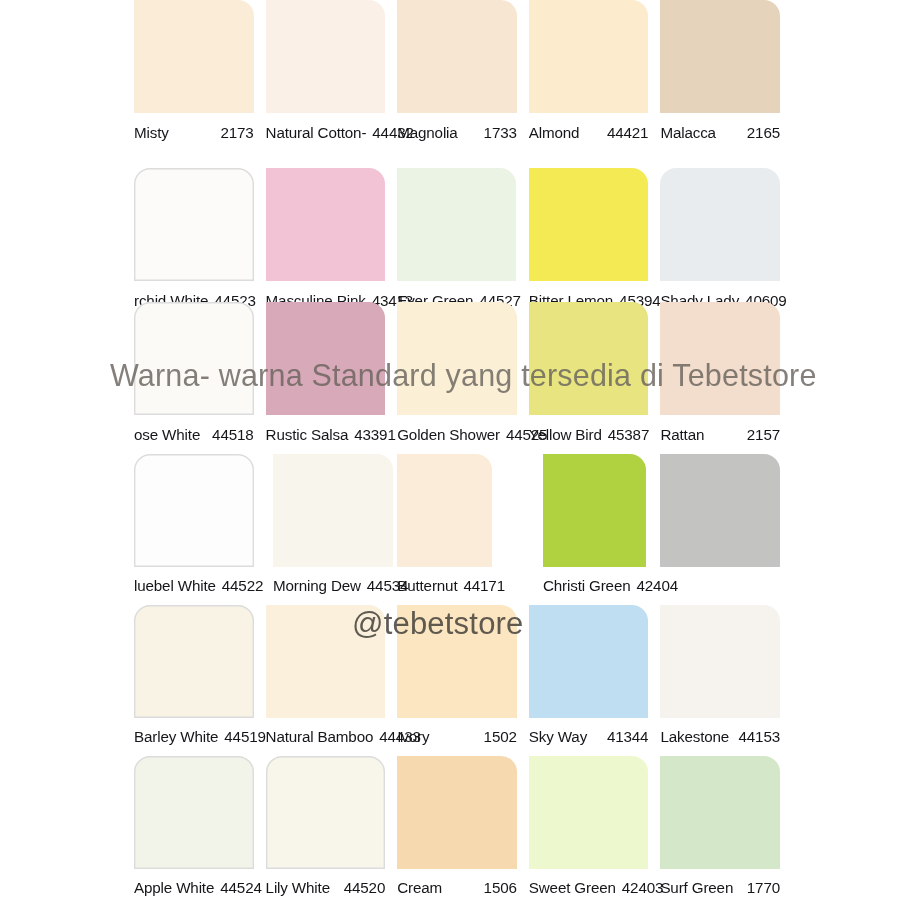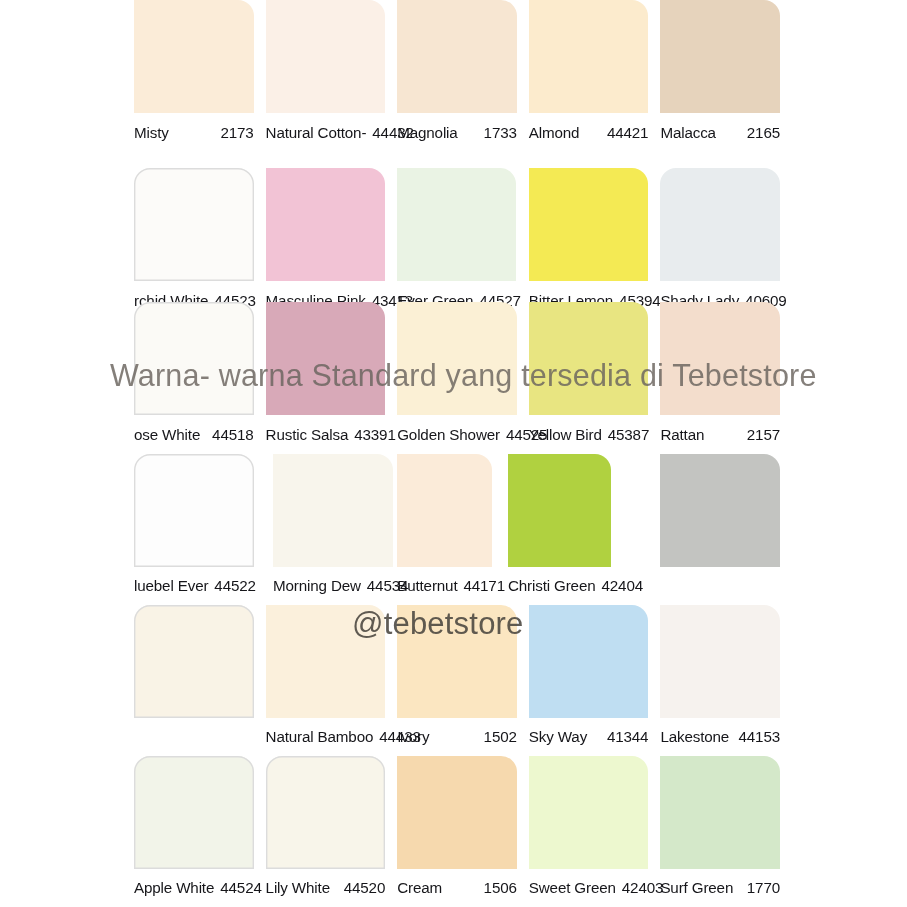--- a/index.html
+++ b/index.html
@@ -216,52 +216,56 @@
           <div class="lbl">
             <span class="nm">Rattan</span>
             <span class="cd">2157</span>
           </div>
         </div>
       </div>
       <div class="row" style="top: 0px;">
         <div class="cell" style="left: 122px; width: 119.6px;">
           <div class="chip lt outline" style="background: rgb(253, 253, 253);"></div>
           <div class="lbl">
-            <span class="nm">luebel Ever</span>
+            <span class="nm">luebel White</span>
             <span class="cd">44522</span>
           </div>
         </div>
         <div class="cell" style="left: 261px; width: 119.6px;">
           <div class="chip" style="background: rgb(248, 245, 236);"></div>
           <div class="lbl">
             <span class="nm">Morning Dew</span>
             <span class="cd">44534</span>
           </div>
         </div>
         <div class="cell" style="left: 385.2px; width: 95px;">
           <div class="chip" style="background: rgb(251, 235, 217);"></div>
           <div class="lbl">
             <span class="nm">Butternut</span>
             <span class="cd">44171</span>
           </div>
         </div>
-        <div class="cell" style="left: 496px; width: 103px;">
+        <div class="cell" style="left: 531px; width: 103px;">
           <div class="chip" style="background: rgb(176, 209, 64);"></div>
           <div class="lbl">
             <span class="nm">Christi Green</span>
             <span class="cd">42404</span>
           </div>
         </div>
         <div class="cell" style="left: 648.4px; width: 119.6px;">
           <div class="chip" style="background: rgb(195, 196, 193);"></div>
         </div>
       </div>
       <div class="row" style="top: 0px;">
         <div class="cell" style="left: 122px; width: 119.6px;">
           <div class="chip lt outline" style="background: rgb(249, 243, 230);"></div>
+          <div class="lbl">
+            <span class="nm">Barley White</span>
+            <span class="cd">44519</span>
+          </div>
         </div>
         <div class="cell" style="left: 253.6px; width: 119.6px;">
           <div class="chip" style="background: rgb(251, 240, 220);"></div>
           <div class="lbl">
             <span class="nm">Natural Bamboo</span>
             <span class="cd">44433</span>
           </div>
         </div>
         <div class="cell" style="left: 385.2px; width: 119.6px;">
           <div class="chip" style="background: rgb(251, 230, 193);"></div>

